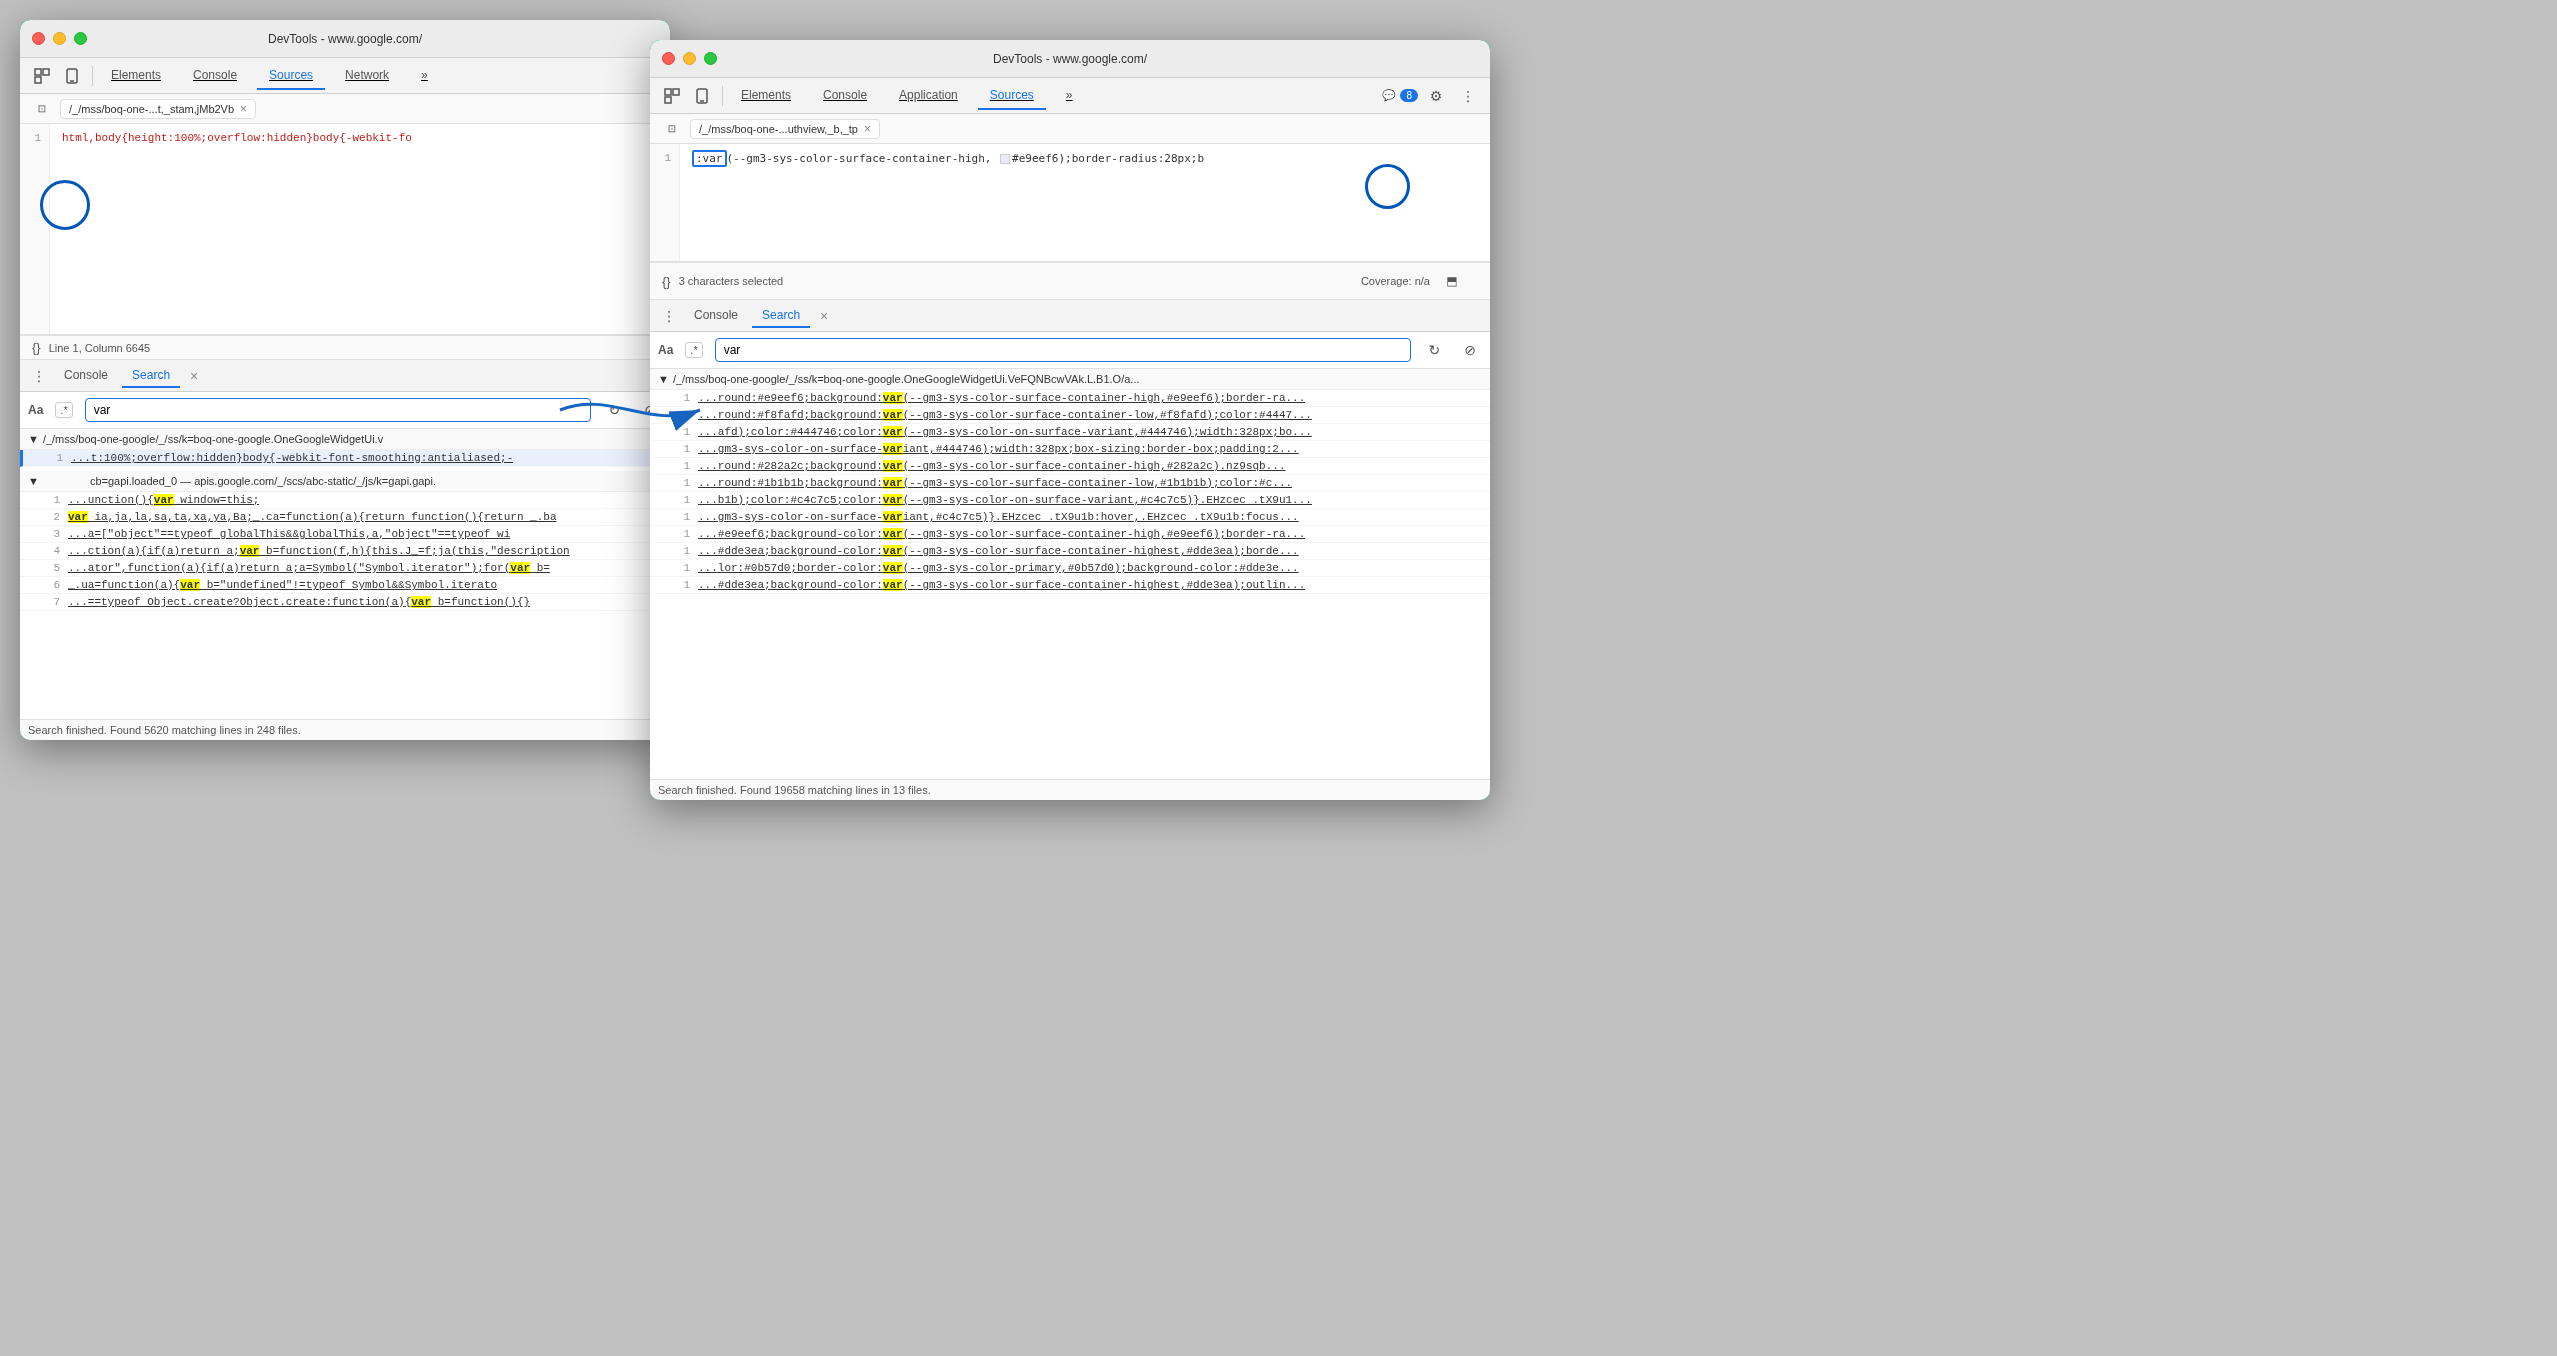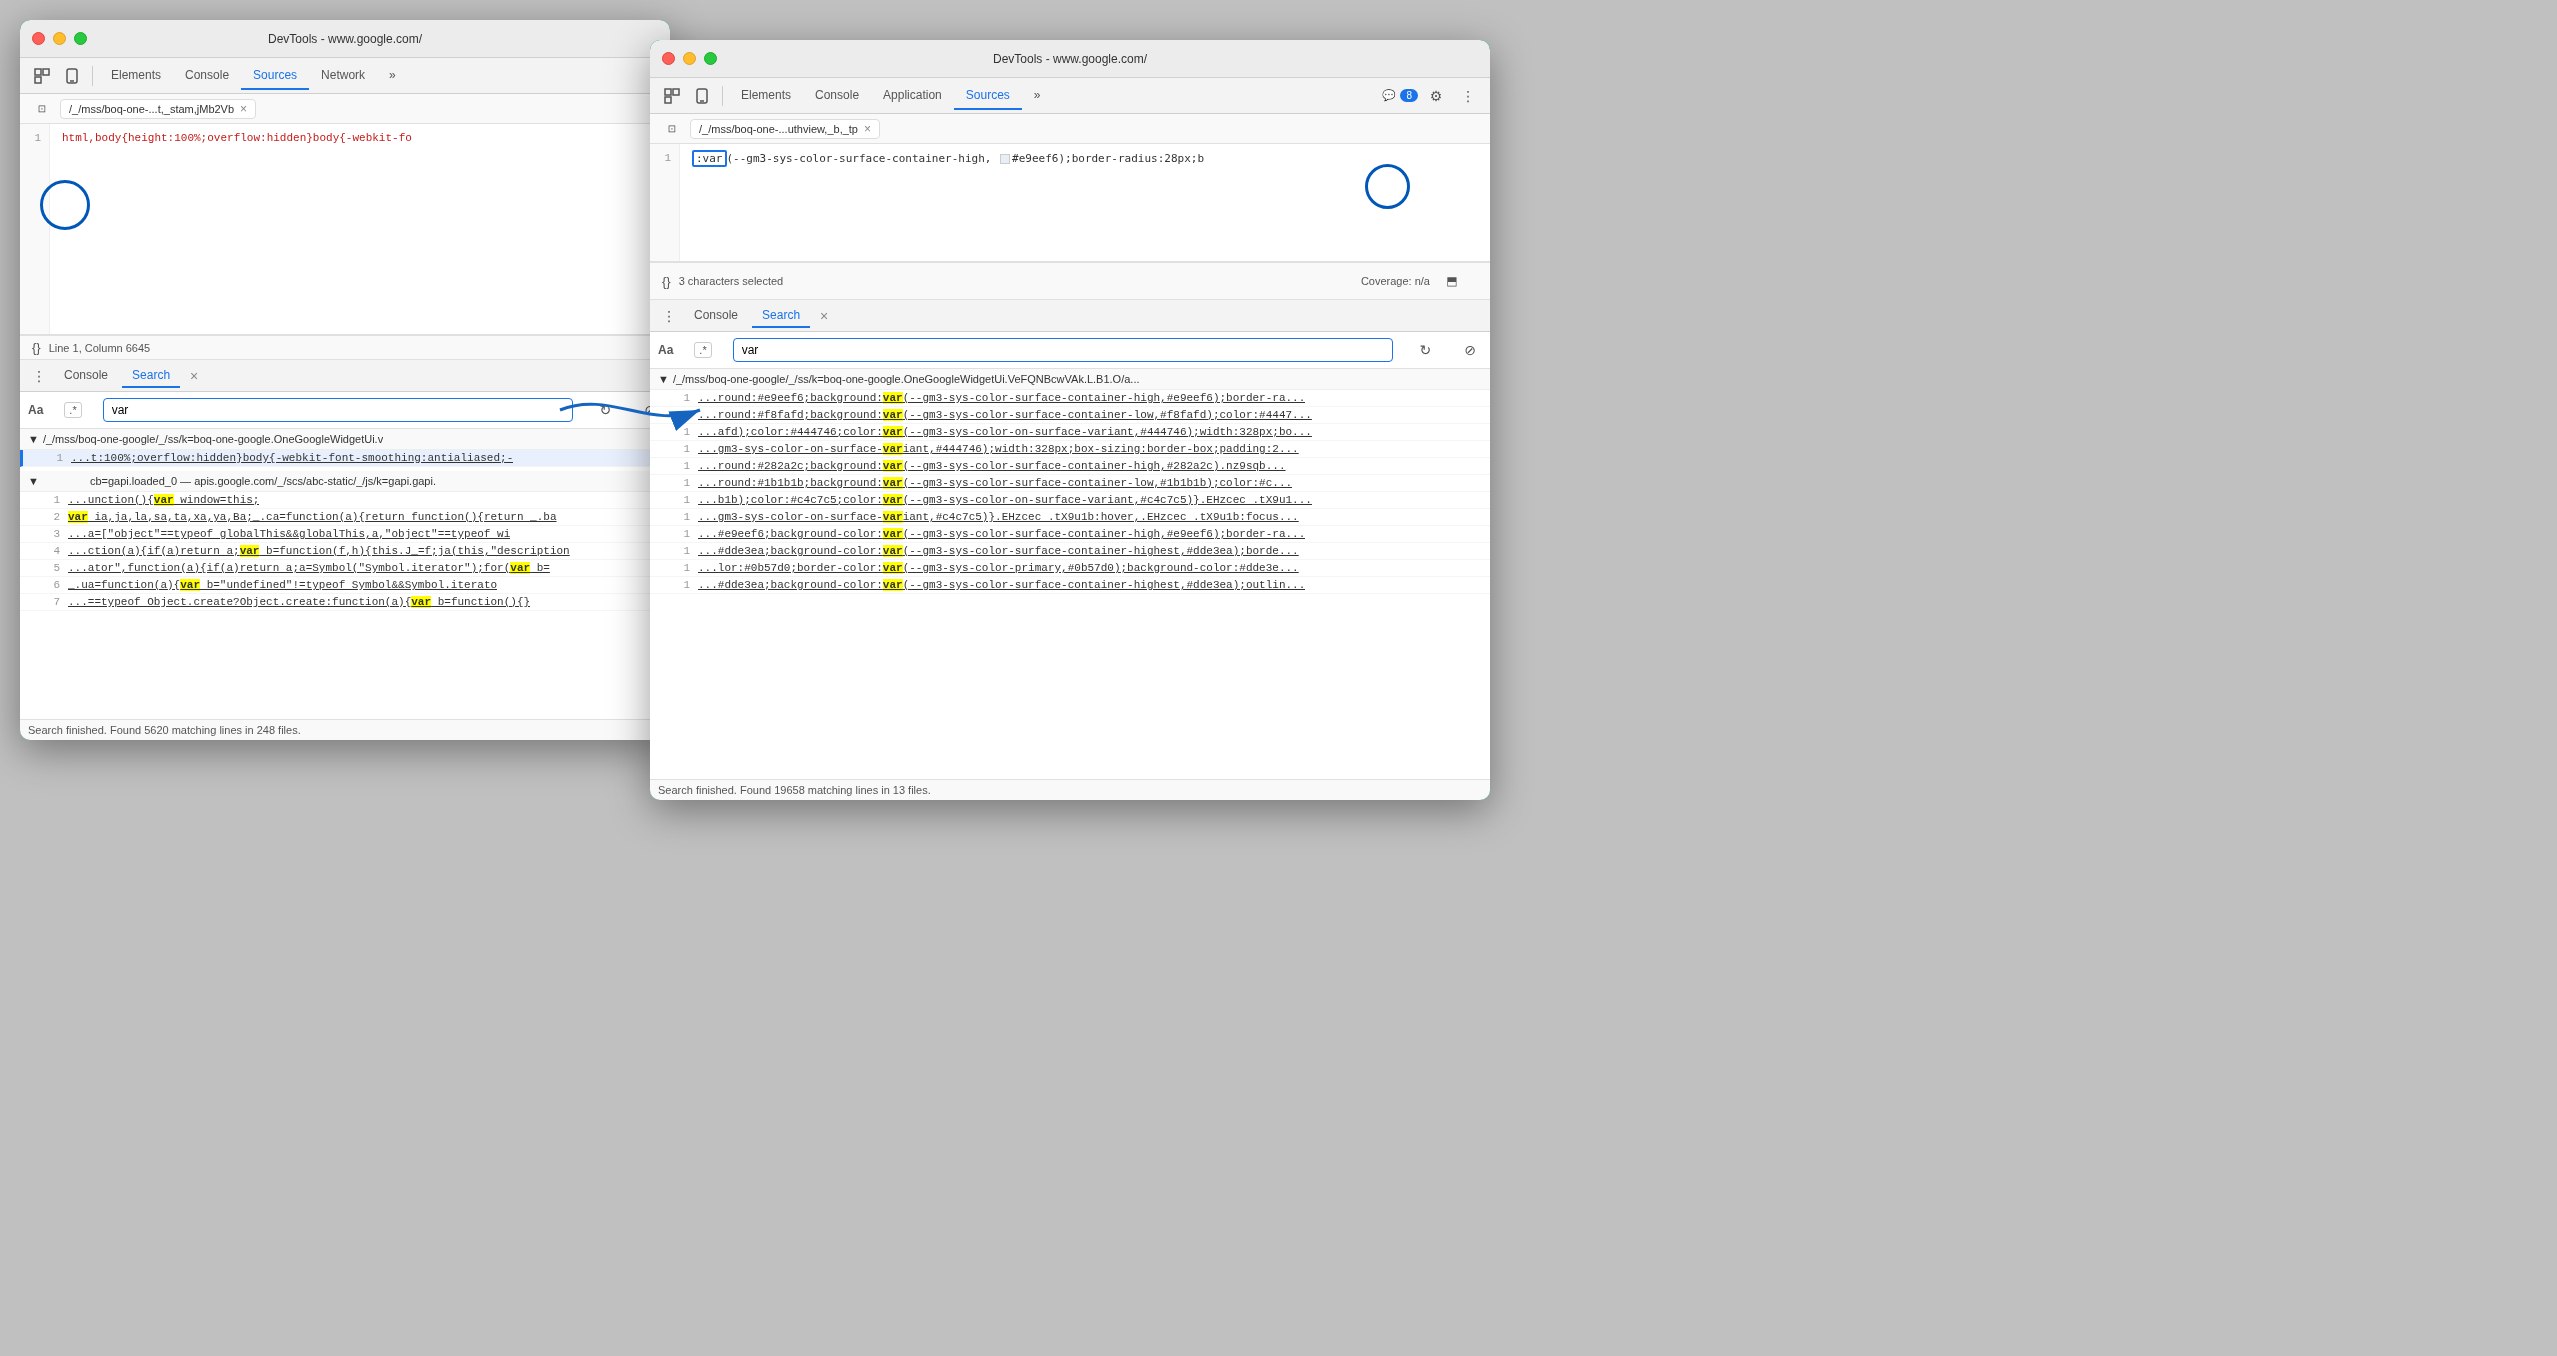--- a/index.html
+++ b/index.html
@@ -106,21 +106,22 @@
     .toolbar-divider {
       width: 1px;
       height: 20px;
       background: #ccc;
       margin: 0 4px;
     }
 
     .tab-bar {
       display: flex;
       align-items: center;
-      gap: 0;
+      gap: 8px;
+      text-decoration: underline;
     }
 
     .tab-item {
       padding: 6px 12px;
       font-size: 12px;
       color: #555;
       cursor: pointer;
       border-bottom: 2px solid transparent;
       white-space: nowrap;
     }
@@ -240,21 +241,21 @@
       color: #888;
       cursor: pointer;
       padding: 2px 6px;
     }
 
     
     .search-bar {
       display: flex;
       align-items: center;
       padding: 6px 8px;
-      gap: 21px;
+      gap: 12px;
       border-bottom: 1px solid #e0e0e0;
       background: #fff;
     }
 
     .search-aa {
       font-size: 12px;
       font-weight: bold;
       color: #555;
       cursor: pointer;
     }

